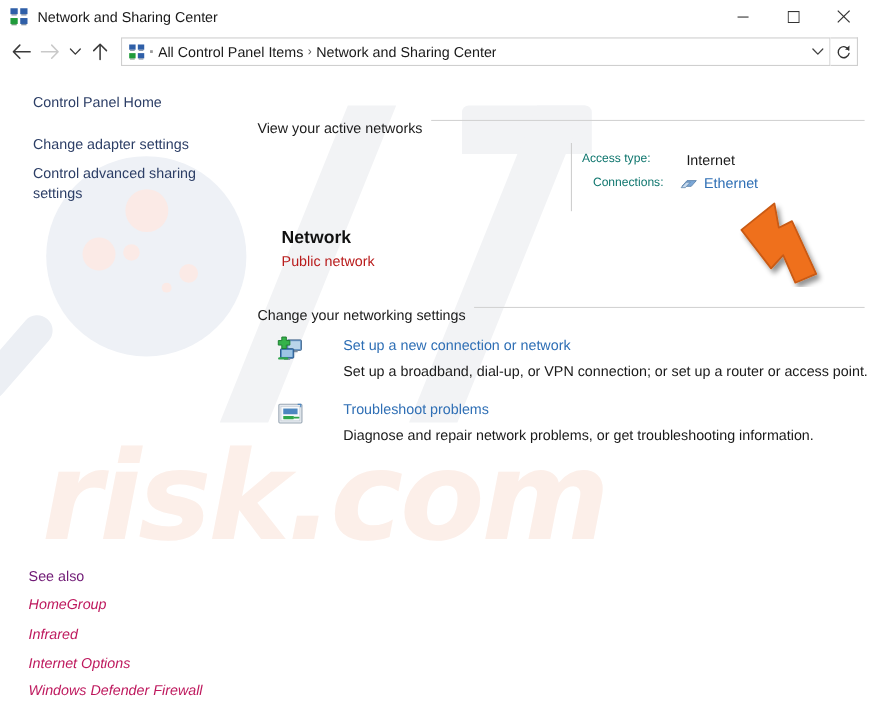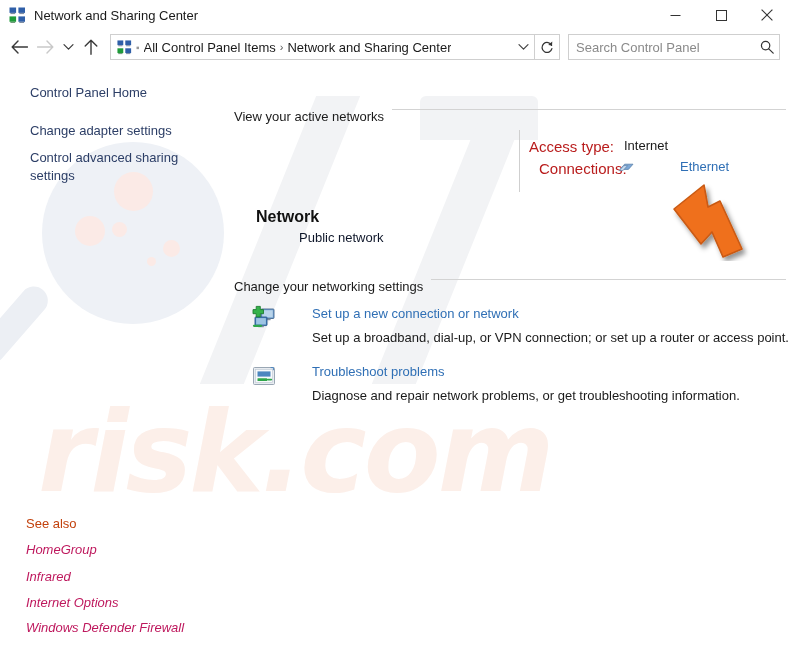--- a/index.html
+++ b/index.html
@@ -228,21 +228,21 @@
     width: 175px;
   }
   .nav-link.home   { top: 20px; }
   .nav-link.adapter{ top: 58px; }
   .nav-link.adv    { top: 85px; }
 
   .seealso-head {
     position: absolute;
     left: 26px; top: 452px;
     font-size: 13px;
-    color: #c2410c;
+    color: #701a75;
   }
   .seealso-link {
     position: absolute;
     left: 26px;
     font-size: 13px;
     color: #be185d;
     font-style: italic;
   }
   .seealso-link.i0 { top: 478px; }
   .seealso-link.i1 { top: 505px; }
@@ -296,48 +296,46 @@
     position: absolute;
     left: 22px; top: 74px;
     font-size: 16px;
     font-weight: bold;
     color: #111;
   }
   #active-panel .net-type {
     position: absolute;
     left: 22px; top: 96px;
     font-size: 13px;
-    color: #0f172a;
-    margin-left: 43px;
+    color: #b91c1c;
   }
   #panel-divider {
     position: absolute;
     left: 287px; top: 66px;
     width: 1px; height: 62px;
     background: #cfcfcf;
   }
   .detail-label {
     position: absolute;
-    font-size: 15px;
-    color: #b91c1c;
+    font-size: 11px;
+    color: #0f766e;
   }
   .detail-value {
     position: absolute;
     font-size: 13px;
     color: #1a1a1a;
   }
   #lbl-access { left: 297px; top: 74px; }
   #val-access { left: 392px; top: 74px; }
   #lbl-conn   { left: 297px; top: 96px; margin-left: 10px; }
   #conn-row {
     position: absolute;
     left: 385px; top: 95px;
     display: flex;
     align-items: center;
-    gap: 40px;
   }
   #conn-row .eth-icon {
     width: 18px; height: 14px;
     display: flex; align-items: center; justify-content: center;
     margin-right: 5px;
   }
   #conn-row .eth-link {
     font-size: 13px;
     color: #2f6fb5;
   }
@@ -478,29 +476,20 @@
     </span>
   </div>
 
   <div class="refresh-btn">
     <svg width="14" height="14" viewBox="0 0 14 14">
       <path d="M11.6 5.4 A5 5 0 1 0 11.9 8.6" fill="none" stroke="currentColor" stroke-width="1.25" stroke-linecap="round"></path>
       <path d="M12.3 1.4 L12.0 5.6 L8.2 5.0 Z" fill="currentColor"></path>
     </svg>
   </div>
 
-  <div class="searchbox">
-    <span class="sb-placeholder">Search Control Panel</span>
-    <span class="sb-icon">
-      <svg width="14" height="14" viewBox="0 0 14 14">
-          <circle cx="5.6" cy="5.6" r="4.2" fill="none" stroke="currentColor" stroke-width="1.2"></circle>
-          <line x1="8.8" y1="8.8" x2="13.2" y2="13.2" stroke="currentColor" stroke-width="1.2" stroke-linecap="round"></line>
-        </svg>
-    </span>
-  </div>
 </div>
 
 <div id="content">
 
   <div id="leftpane">
     <div class="nav-link adapter">Change adapter settings</div>
     <div class="nav-link home">Control Panel Home</div>
     <div class="nav-link adv">Control advanced sharing settings</div>
 
     <div class="seealso-head">See also</div>

